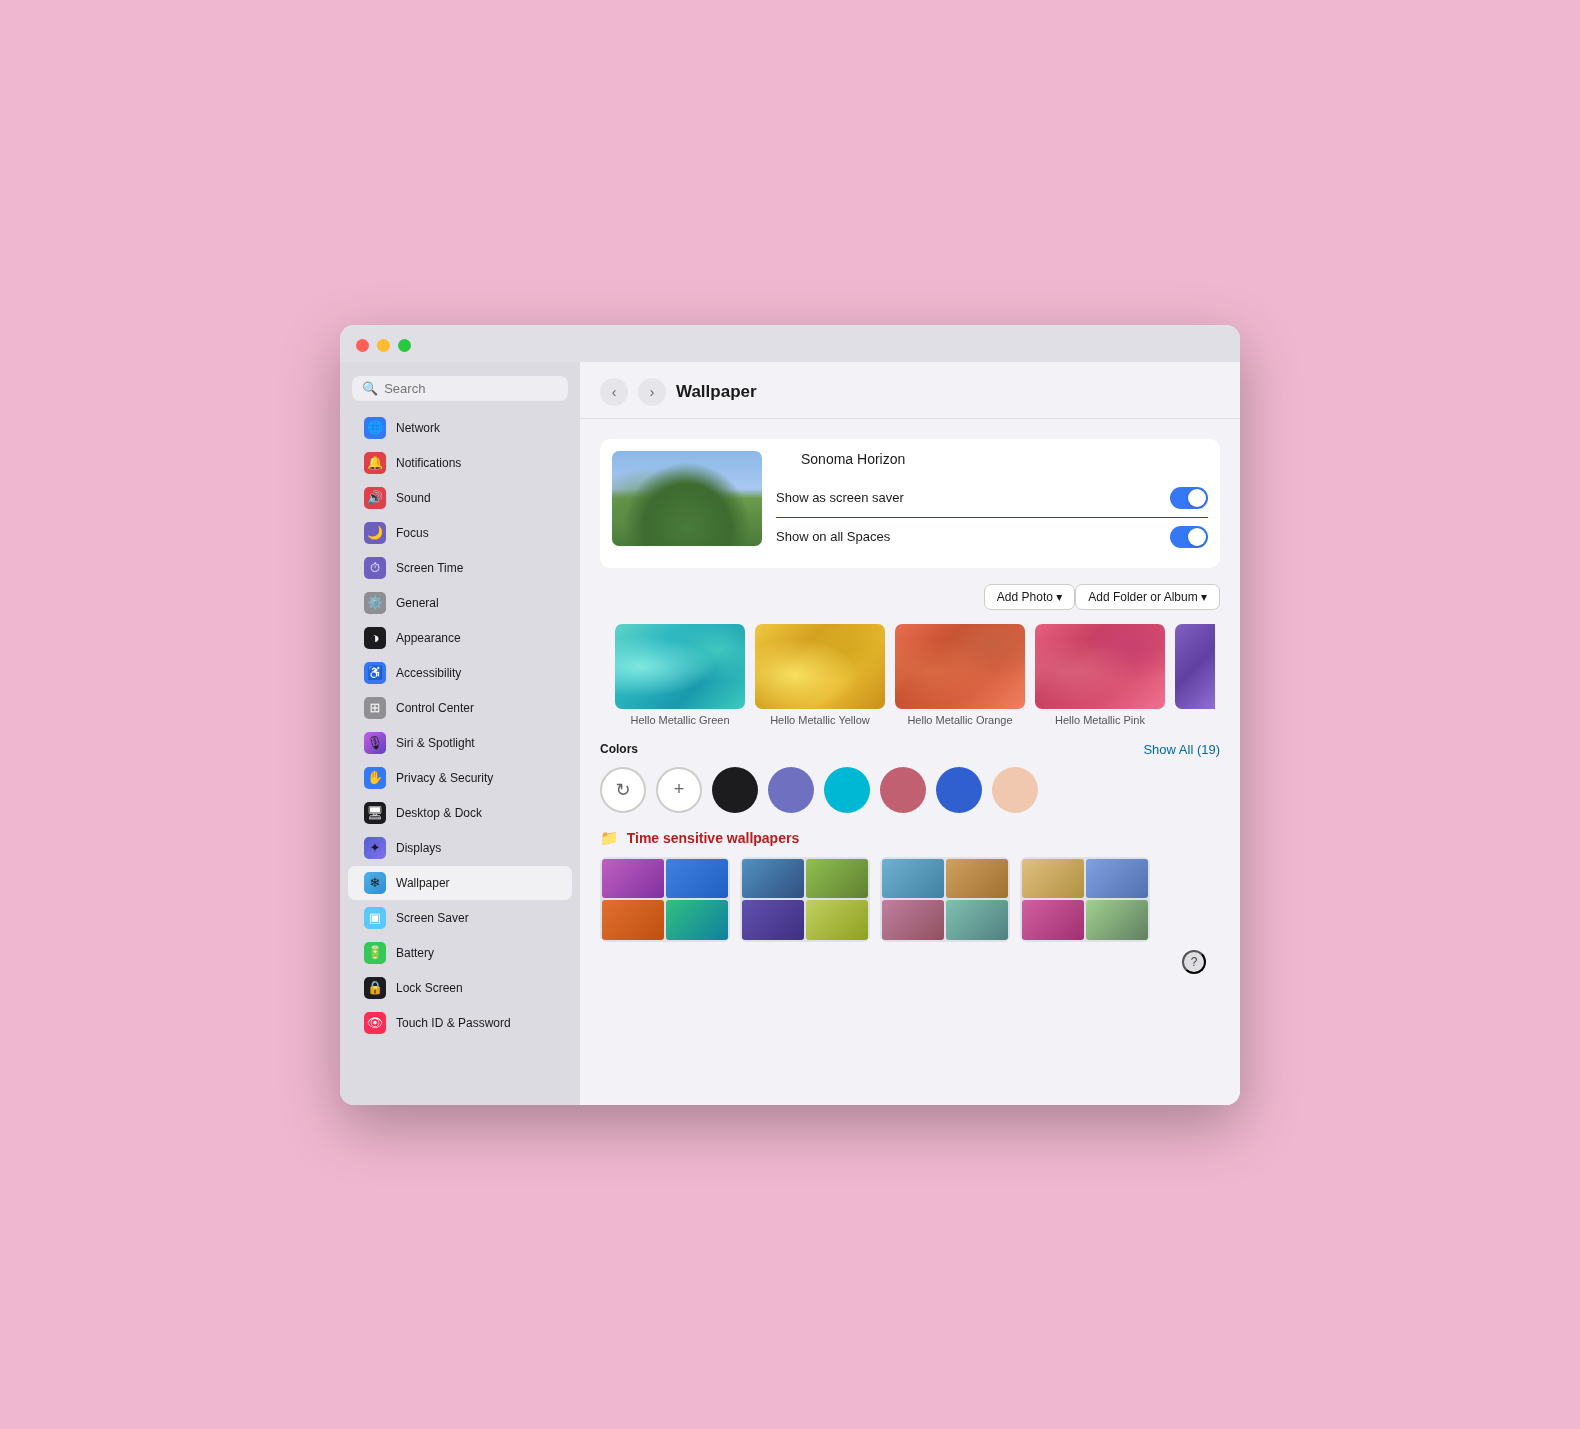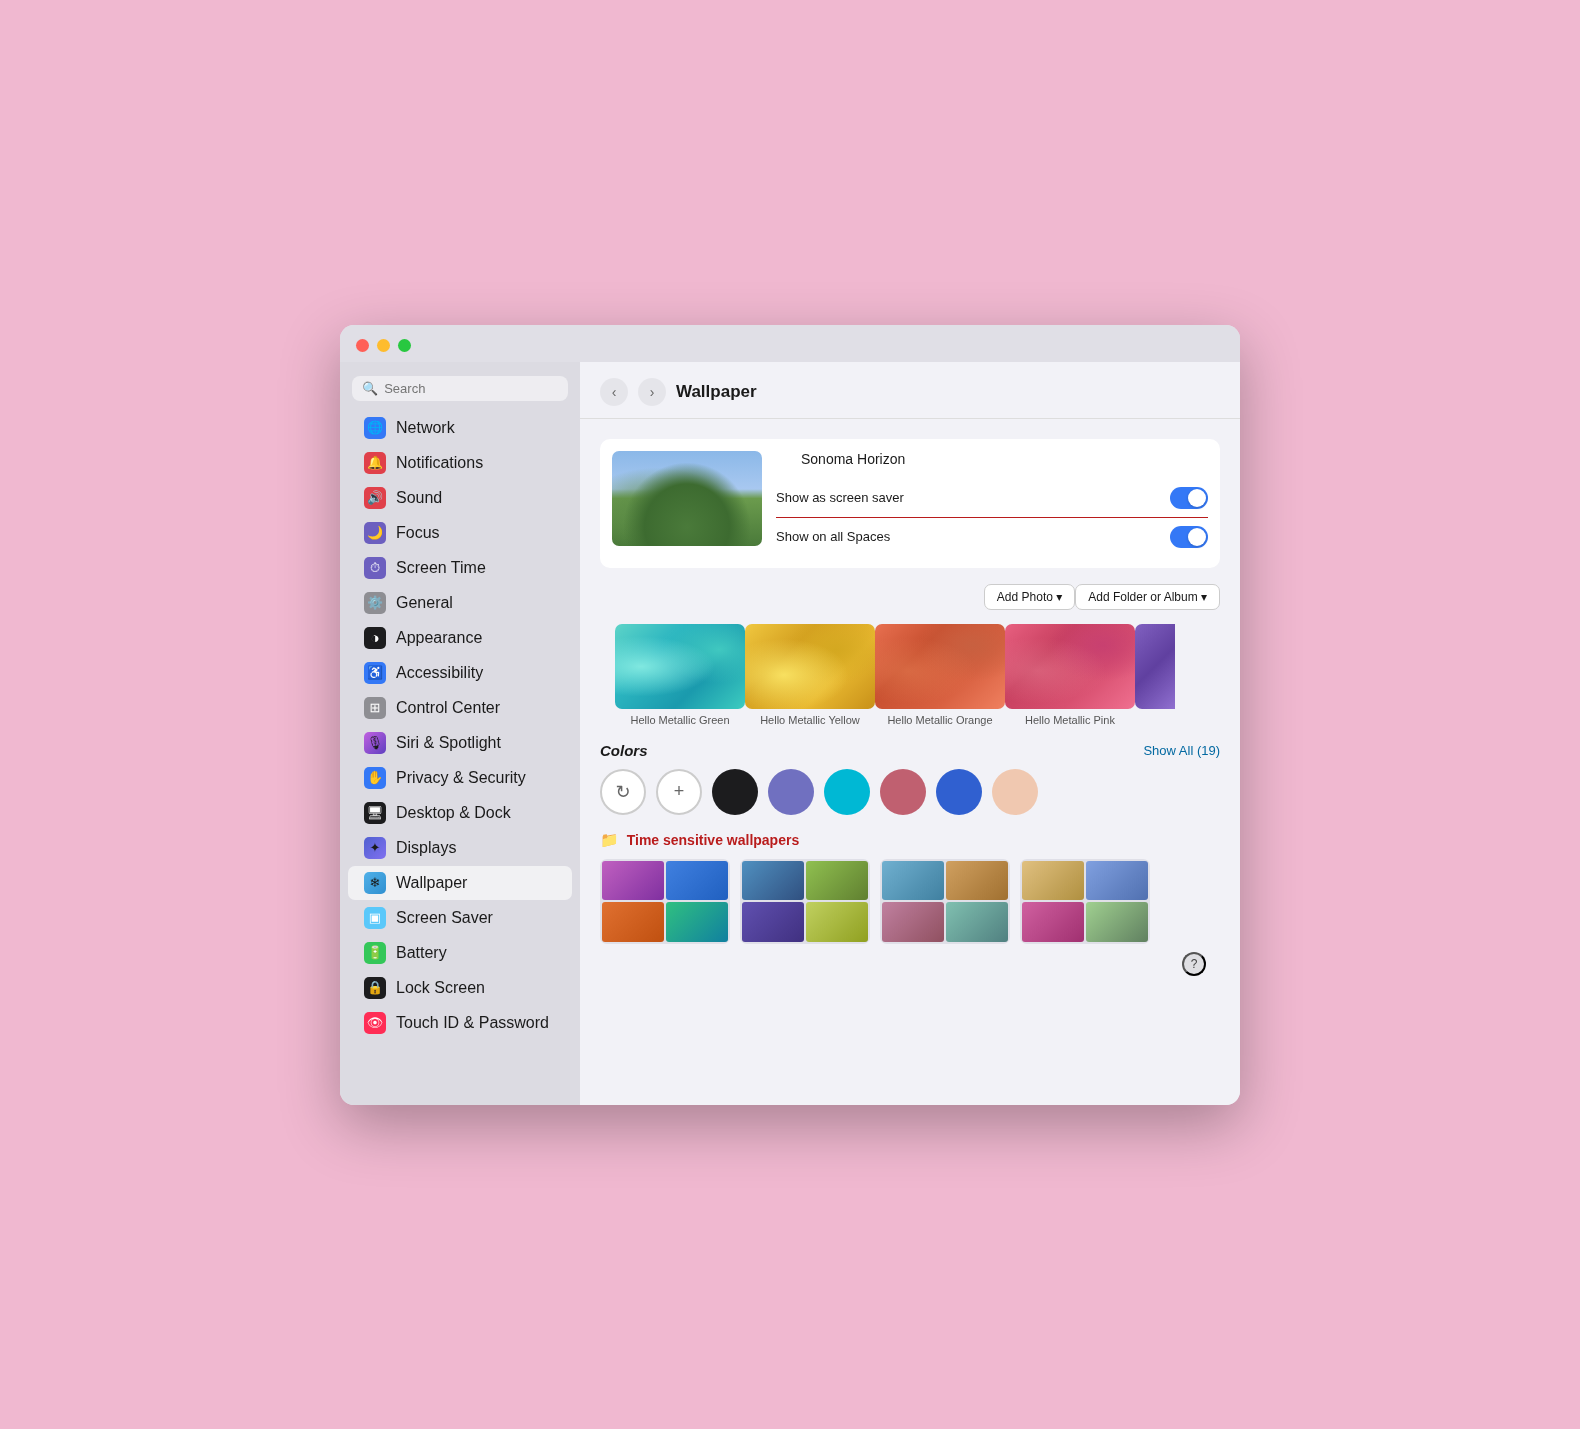--- a/index.html
+++ b/index.html
@@ -98,21 +98,21 @@
     }
     .icon-blue { background: #3478f6; color: white; }
     .icon-red { background: #e0404a; color: white; }
     .icon-purple { background: #6c5fbf; color: white; }
     .icon-teal { background: #5ac8fa; color: white; }
     .icon-gray { background: #8e8e93; color: white; }
     .icon-black { background: #1c1c1e; color: white; }
     .icon-green { background: #34c759; color: white; }
     .icon-pink { background: #ff2d55; color: white; }
     .sidebar-item-label {
-      font-size: 16px;
+      font-size: 12px;
     }
     
     .main-content {
       flex: 1;
       background: #f2f2f7;
       display: flex;
       flex-direction: column;
     }
     .main-header {
       display: flex;
@@ -226,20 +226,21 @@
       padding: 5px 12px;
       font-size: 12px;
       cursor: pointer;
       display: flex;
       align-items: center;
       gap: 4px;
       color: #1a1a1a;
     }
     .wallpaper-grid {
       display: flex;
+      gap: 10px;
       overflow-x: auto;
       margin-bottom: 16px;
       padding-left: 15px;
     }
     .wallpaper-thumb-item {
       flex-shrink: 0;
       text-align: center;
     }
     .wallpaper-thumb {
       width: 130px;
@@ -259,24 +260,23 @@
       color: #555;
     }
     
     .colors-header {
       display: flex;
       align-items: center;
       justify-content: space-between;
       margin-bottom: 10px;
     }
     .colors-title {
-      font-size: 15px;
+      font-size: 12px;
       font-weight: 600;
       color: #1a1a1a;
-      font-style: italic;
     }
     .show-all-link {
       font-size: 13px;
       color: #0369a1;
       cursor: pointer;
     }
     .colors-row {
       display: flex;
       gap: 10px;
       align-items: center;

